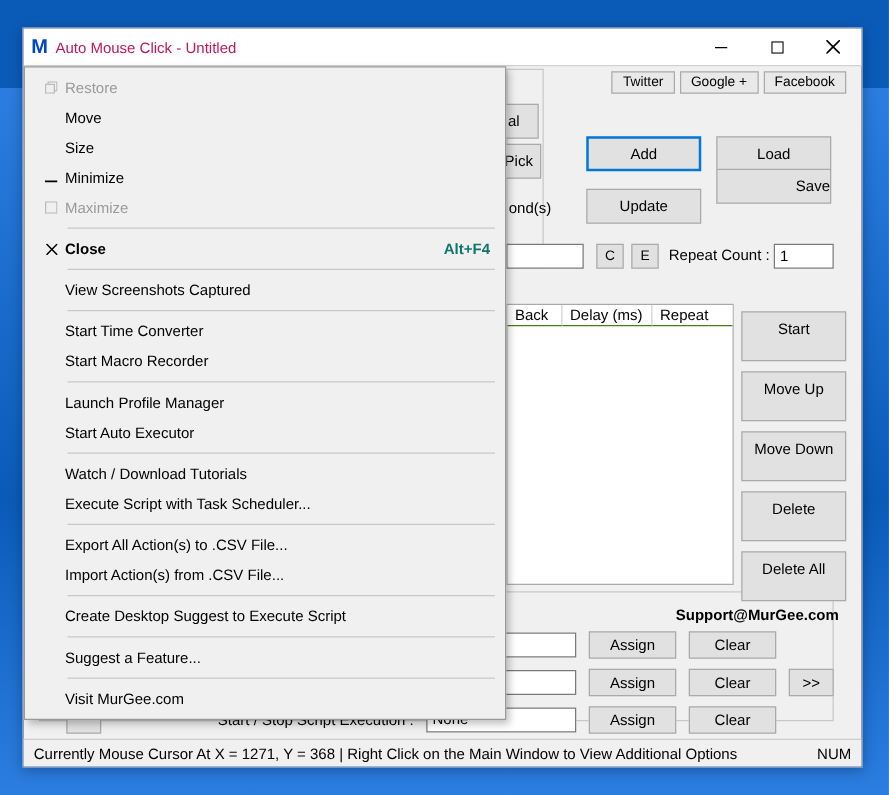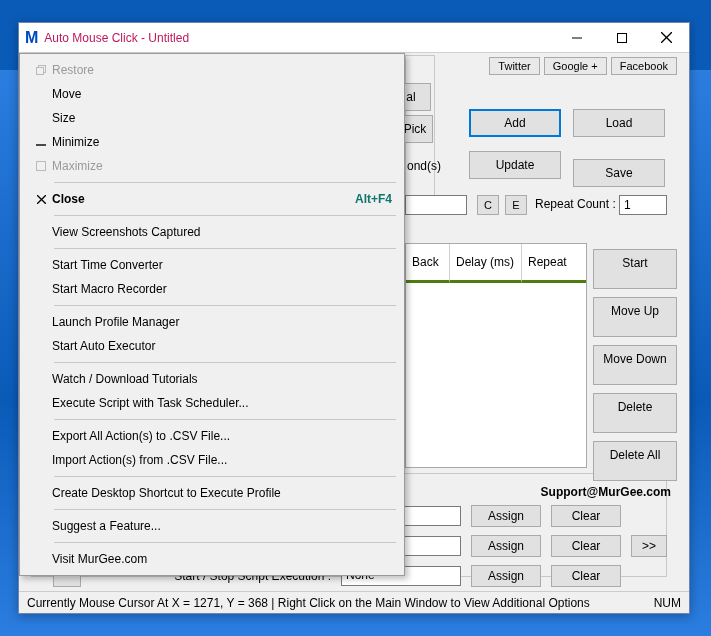--- a/index.html
+++ b/index.html
@@ -130,23 +130,23 @@
     height: 225px;
     border: 1px solid #aaa;
     background: #fff;
   }
   .table-header {
     display: flex;
     background: #fff;
   }
   .th {
     border-right: 1px solid #d0d0d0;
-    border-bottom: 3px solid #4d7c0f;
-    font-size: 12px;
-    padding: 11px 6px;
+    border-bottom: 1px solid #4d7c0f;
+    font-size: 12px;
+    padding: 1px 6px;
   }
   .th.back { width: 44px; }
   .th.delay { width: 72px; }
   .th.repeat { flex: 1; border-right: none; }
 
   
   .side-btn {
     position: absolute;
     right: 12px;
     width: 84px;
@@ -305,21 +305,21 @@
         <div class="social-btn">Google +</div>
         <div class="social-btn">Facebook</div>
       </div>
 
       <div class="big-btn" style="left:372px; top:30px; width:40px;">al</div>
       <div class="big-btn" style="left:378px; top:62px; width:36px;">Pick</div>
 
       <div class="big-btn" style="left:554px; top:56px;">Load</div>
       <div class="big-btn primary" style="left:450px; top:56px;">Add</div>
       <div class="big-btn" style="left:450px; top:98px;">Update</div>
-      <div class="big-btn" style="left:554px; top:106px;">Save</div>
+      <div class="big-btn" style="left:554px; top:82px;text-align:right;">Save</div>
 
       <span class="right-label" style="left:388px; top:106px;">ond(s)</span>
 
       <div class="input-text" style="left:386px; top:142px; width:62px;"></div>
       <div class="small-btn" style="left:458px; top:142px;">C</div>
       <div class="small-btn" style="left:486px; top:142px;">E</div>
       <span class="right-label" style="left:516px; top:144px;">Repeat Count :</span>
       <input class="input-text" style="left: 600px; top: 142px; width: 48px;" value="1">
 
       <div class="table">
@@ -450,21 +450,21 @@
           <span class="icon"></span>
           <span class="txt">Export All Action(s) to .CSV File...</span>
         </div>
       <div class="item">
           <span class="icon"></span>
           <span class="txt">Import Action(s) from .CSV File...</span>
         </div>
       <div class="sep"></div>
       <div class="item">
           <span class="icon"></span>
-          <span class="txt">Create Desktop Shortcut to Execute Profile</span>
+          <span class="txt">Create Desktop Suggest to Execute Script</span>
         </div>
       <div class="sep"></div>
       <div class="item">
           <span class="icon"></span>
           <span class="txt">Suggest a Feature...</span>
         </div>
       <div class="sep"></div>
       <div class="item">
           <span class="icon"></span>
           <span class="txt">Visit MurGee.com</span>

